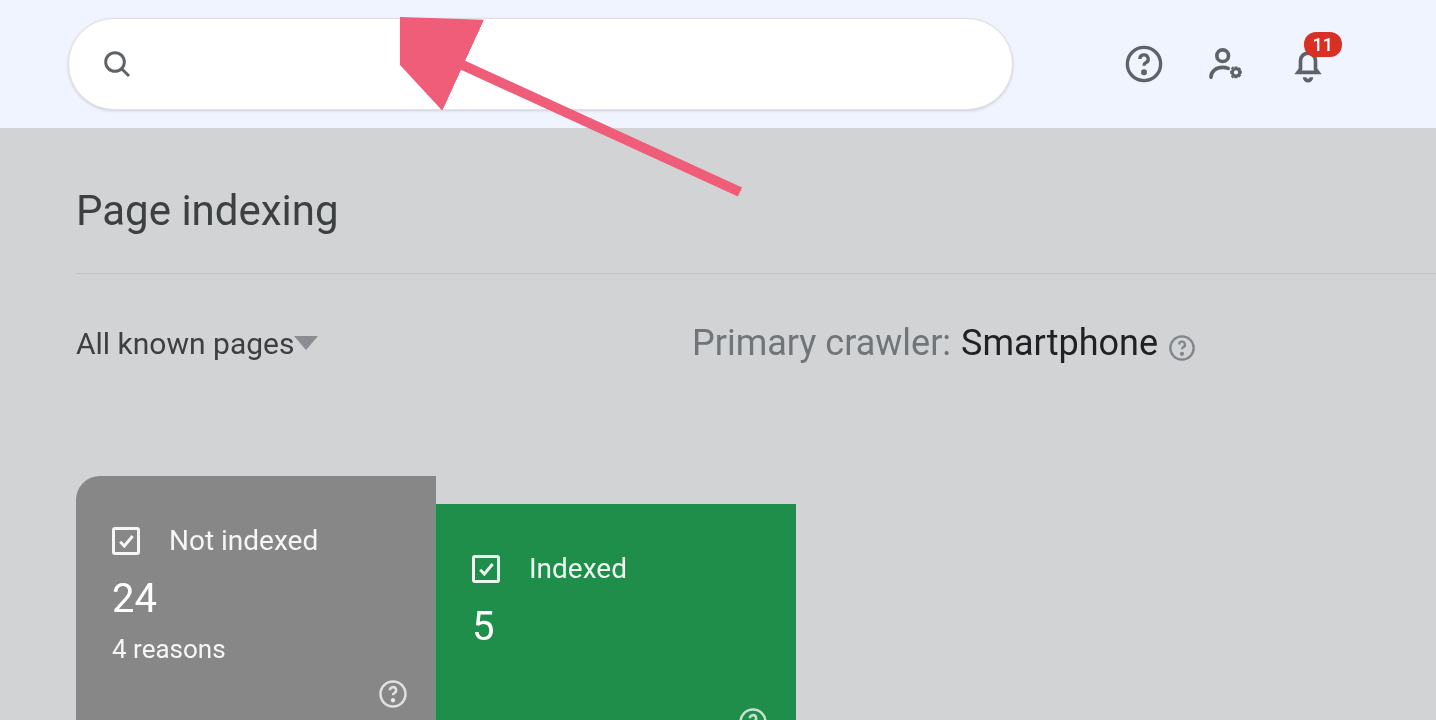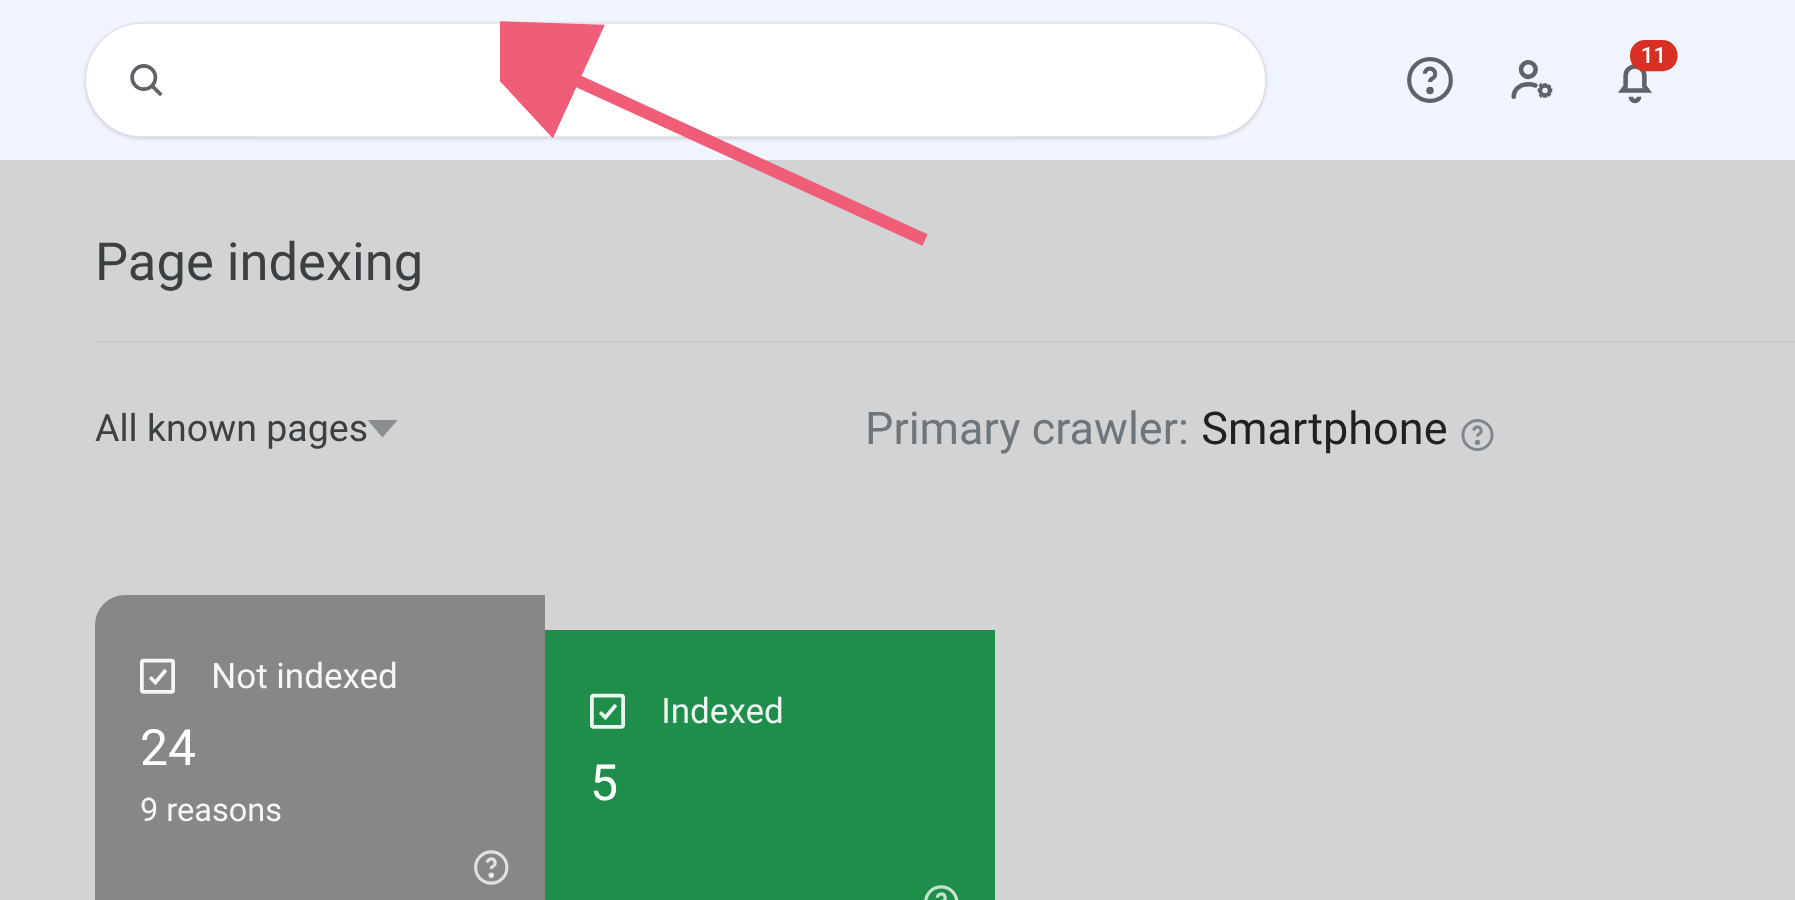--- a/index.html
+++ b/index.html
@@ -272,21 +272,21 @@
     <div class="card card-not-indexed">
       <div class="card-header">
         <span class="checkbox-icon">
           <svg viewBox="0 0 24 24" width="20" height="20" fill="none" stroke="currentColor" stroke-width="3.5">
             <polyline points="5 13 10 18 20 6"></polyline>
           </svg>
         </span>
         <span class="card-label">Not indexed</span>
       </div>
       <div class="card-count">24</div>
-      <div class="card-reasons">9 reasons</div>
+      <div class="card-reasons">4 reasons</div>
       <span class="card-help">
         <svg viewBox="0 0 24 24" width="30" height="30" fill="none" stroke="currentColor" stroke-width="2">
           <circle cx="12" cy="12" r="10"></circle>
           <path d="M9.5 9a2.5 2.5 0 1 1 3.5 2.3c-.8.4-1 1-1 1.7"></path>
           <circle cx="12" cy="17" r="0.8" fill="currentColor"></circle>
         </svg>
       </span>
     </div>
 
     <div class="card card-indexed">

